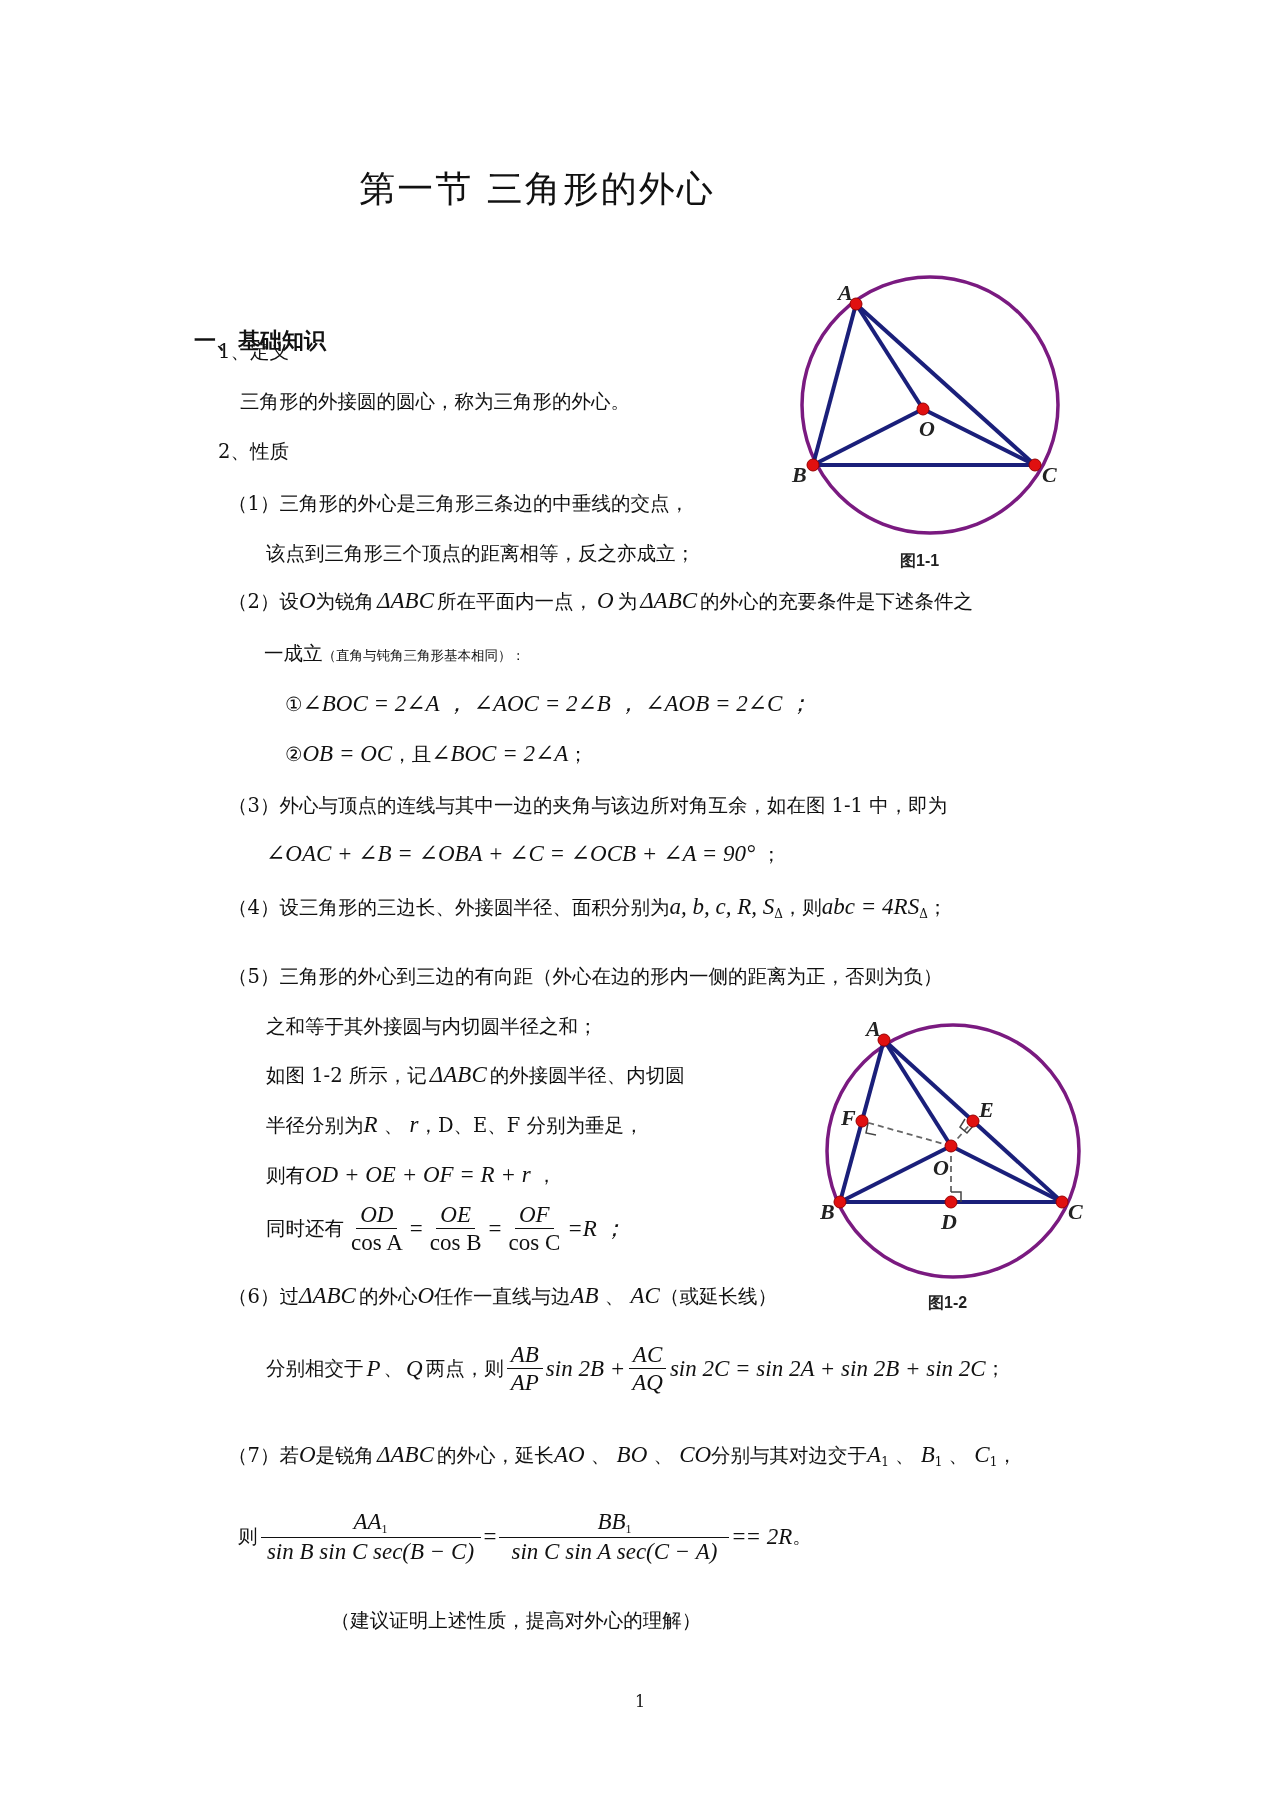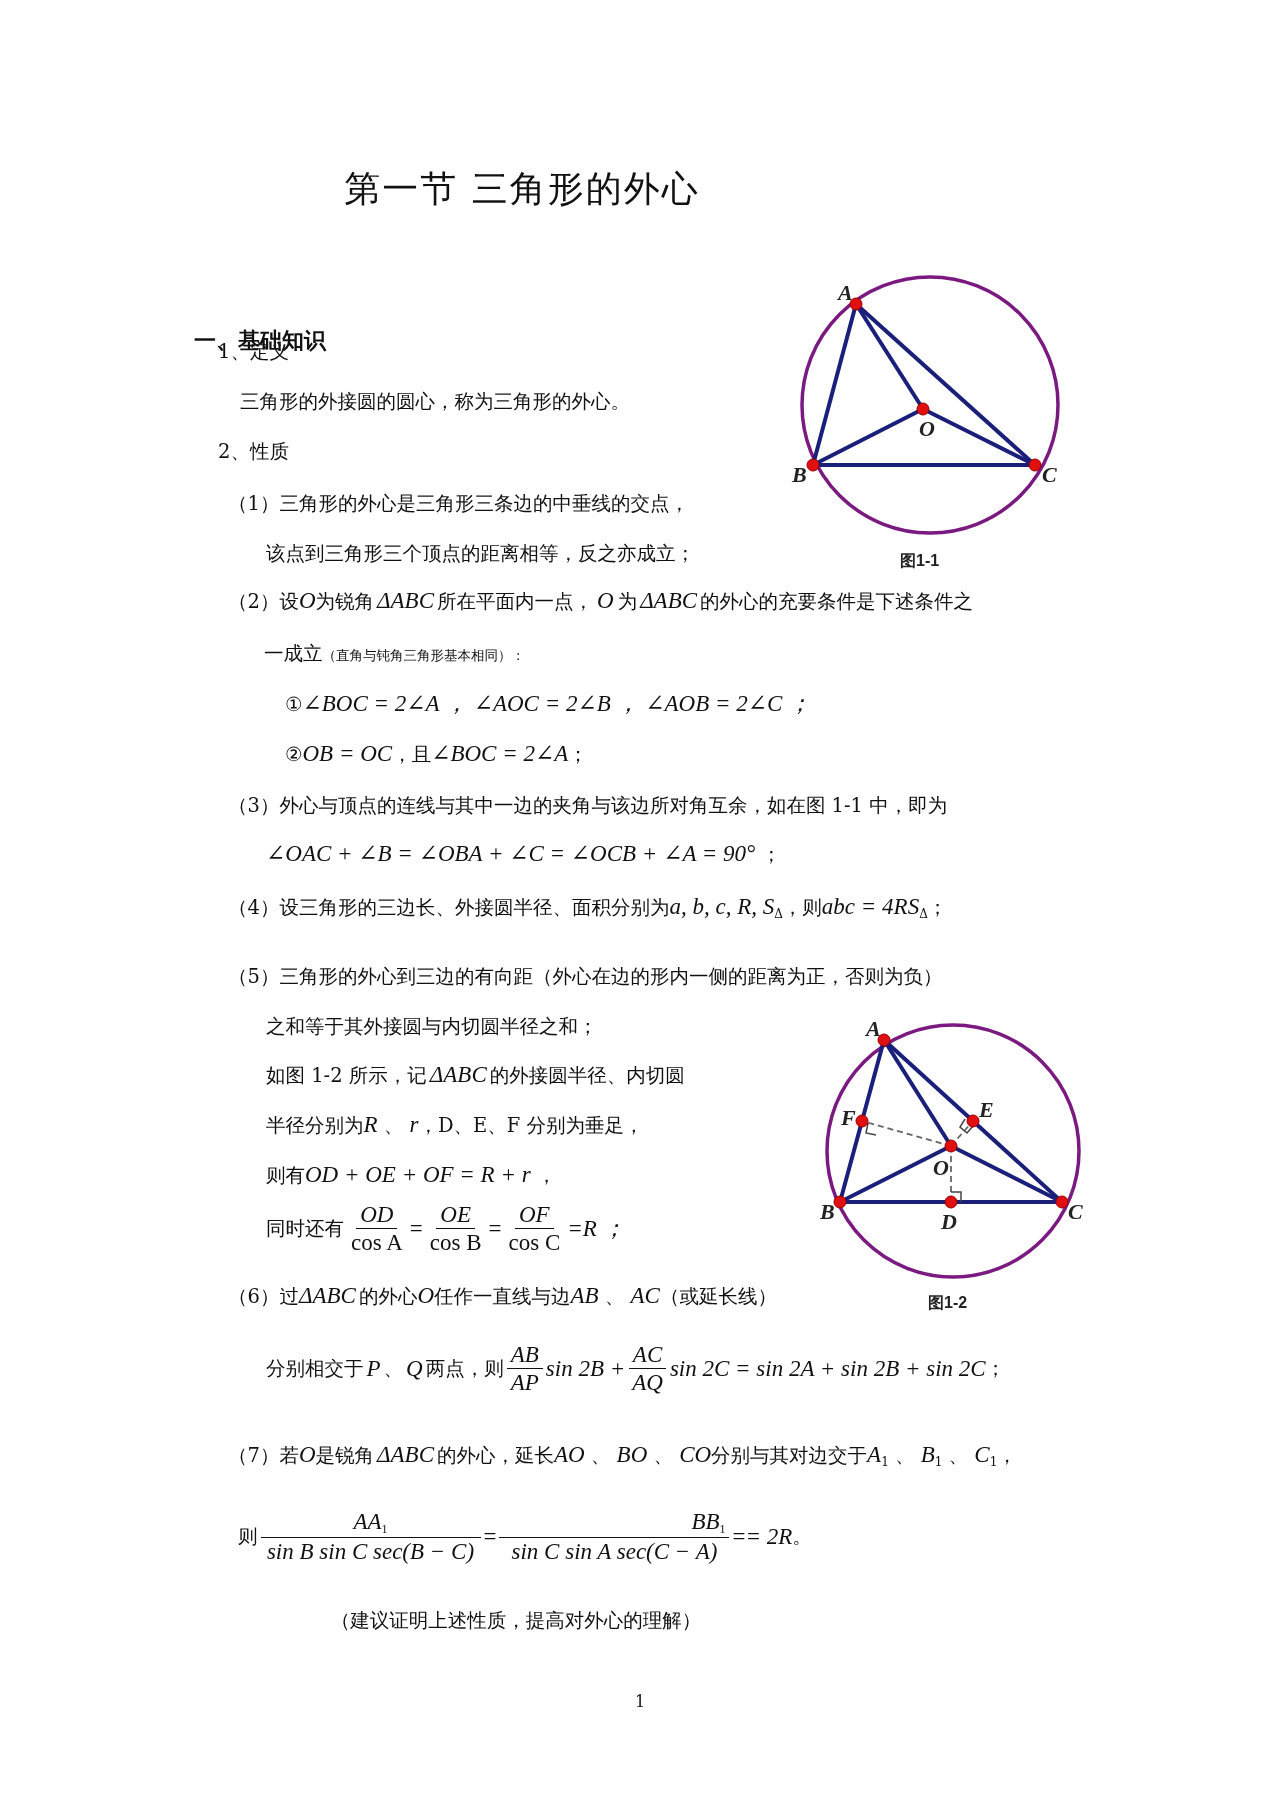--- a/index.html
+++ b/index.html
@@ -1,19 +1,19 @@
 <!DOCTYPE html>
 <html><head>
 <meta charset="utf-8">
 <style>
   html,body{margin:0;padding:0;background:#fff;}
   body{width:1280px;height:1810px;position:relative;overflow:hidden;
        font-family:"DejaVu Serif","Liberation Serif",serif;color:#111;}
   .abs{position:absolute;white-space:nowrap;}
-  .title{top:165px;left:0;width:1044px;text-align:center;font-size:36px;letter-spacing:2px;}
+  .title{top:165px;left:15px;width:1044px;text-align:center;font-size:36px;letter-spacing:2px;}
   .h1{font-size:22px;font-weight:bold;font-family:"DejaVu Sans","Liberation Sans",sans-serif;}
   .t{font-size:19.5px;}
   .small{font-size:13.5px;}
   .m{font-family:"Liberation Serif","DejaVu Serif",serif;font-style:italic;font-size:23px;}
   .mr{font-family:"Liberation Serif","DejaVu Serif",serif;font-size:23px;}
   .frac{display:inline-flex;flex-direction:column;align-items:center;vertical-align:middle;margin:4px 3px;}
   .frac .num{padding:0 4px 1px 4px;border-bottom:1.4px solid #111;line-height:1.1;}
   .frac .den{padding:1px 4px 0 4px;line-height:1.1;}
   .sub{font-size:12px;vertical-align:-4px;font-style:normal;}
   .pn{top:1692px;left:0;width:1280px;text-align:center;font-size:16px;}
@@ -113,21 +113,21 @@
   <span class="t">（7）若</span><span class="m">O</span><span class="t">是锐角</span><span class="m" style="margin:0 3px;">ΔABC</span><span class="t">的外心，延长</span><span class="m">AO</span><span class="t"> 、 </span><span class="m">BO</span><span class="t"> 、 </span><span class="m">CO</span><span class="t">分别与其对边交于</span><span class="m">A</span><span class="sub">1</span><span class="t"> 、 </span><span class="m">B</span><span class="sub">1</span><span class="t"> 、 </span><span class="m">C</span><span class="sub">1</span><span class="t">，</span>
 </div>
 <div class="abs" style="top:1505px;left:238px;display:flex;align-items:center;">
   <span class="t">则</span>
   <span class="frac m" style="min-width:220px;">
       <span class="num" style="align-self:stretch;text-align:center;"><span>AA</span><span class="sub">1</span></span>
       <span class="den">sin B sin C sec(B − C)</span>
     </span>
   <span class="mr">=</span>
   <span class="frac m" style="min-width:230px;">
-      <span class="num" style="align-self:stretch;text-align:right;"><span>BB</span><span class="sub">1</span></span>
+      <span class="num" style="align-self:stretch;text-align:center;"><span>BB</span><span class="sub">1</span></span>
       <span class="den">sin C sin A sec(C − A)</span>
     </span>
   <span class="mr">=</span>
   <span class="m">= 2R</span>
     <span class="t"> 。</span>
 </div>
 
 <div class="abs t" style="top:1607px;left:0;width:1032px;text-align:center;">（建议证明上述性质，提高对外心的理解）</div>
 
 <svg class="abs" style="top:270px;left:790px;" width="300" height="310" viewBox="790 270 300 310">

